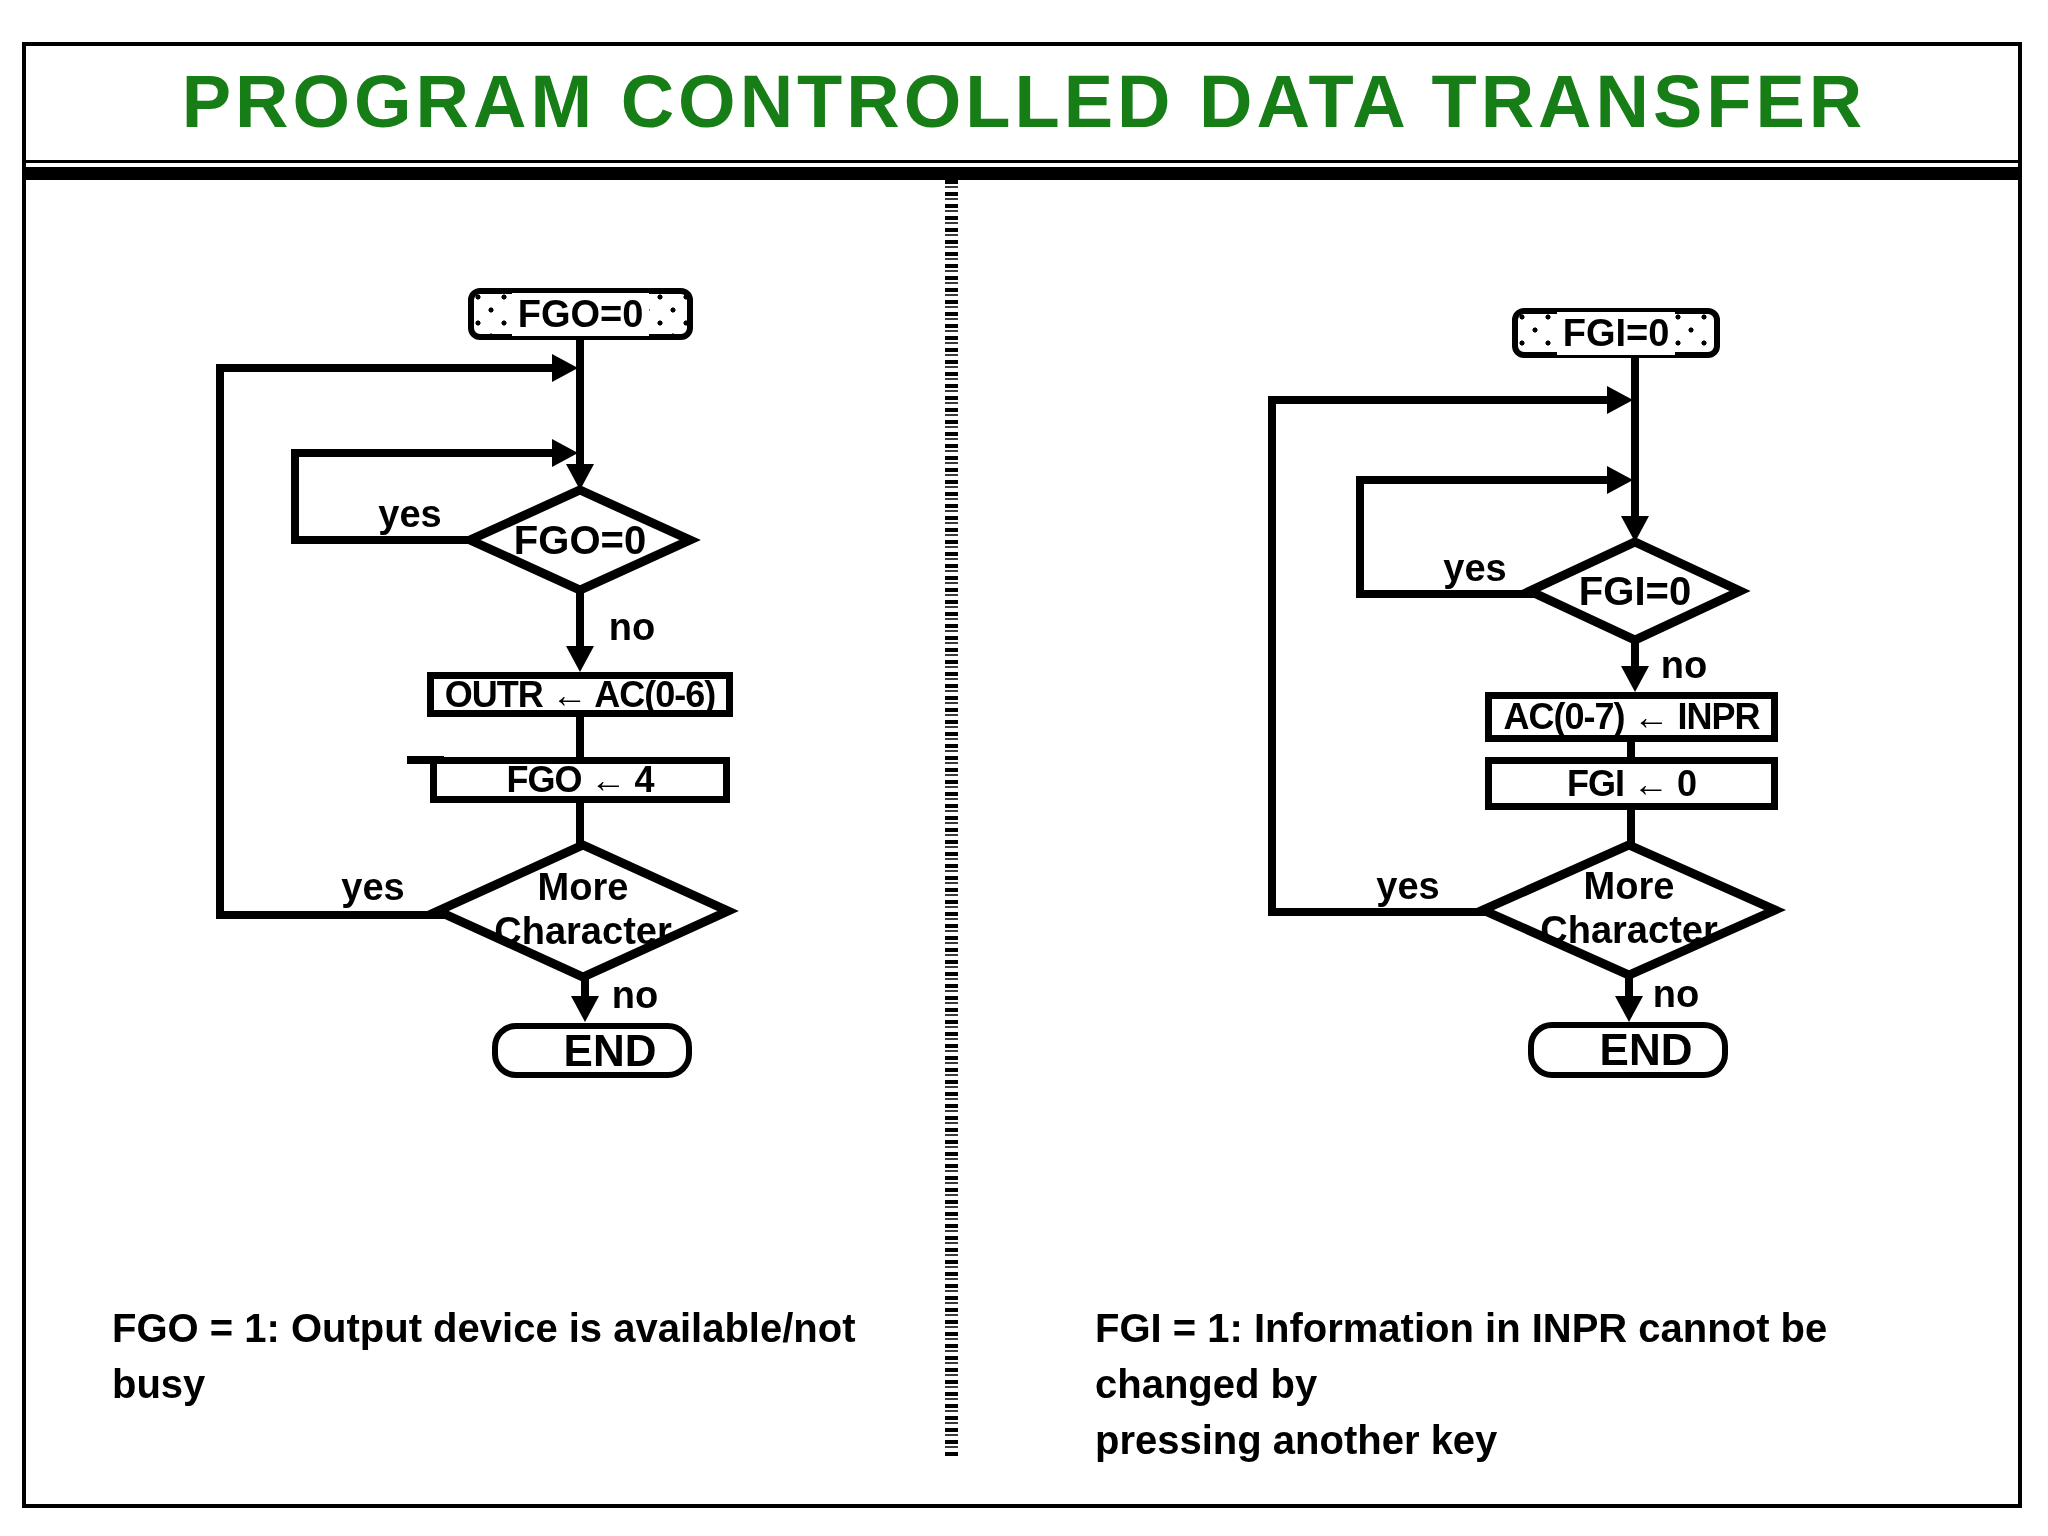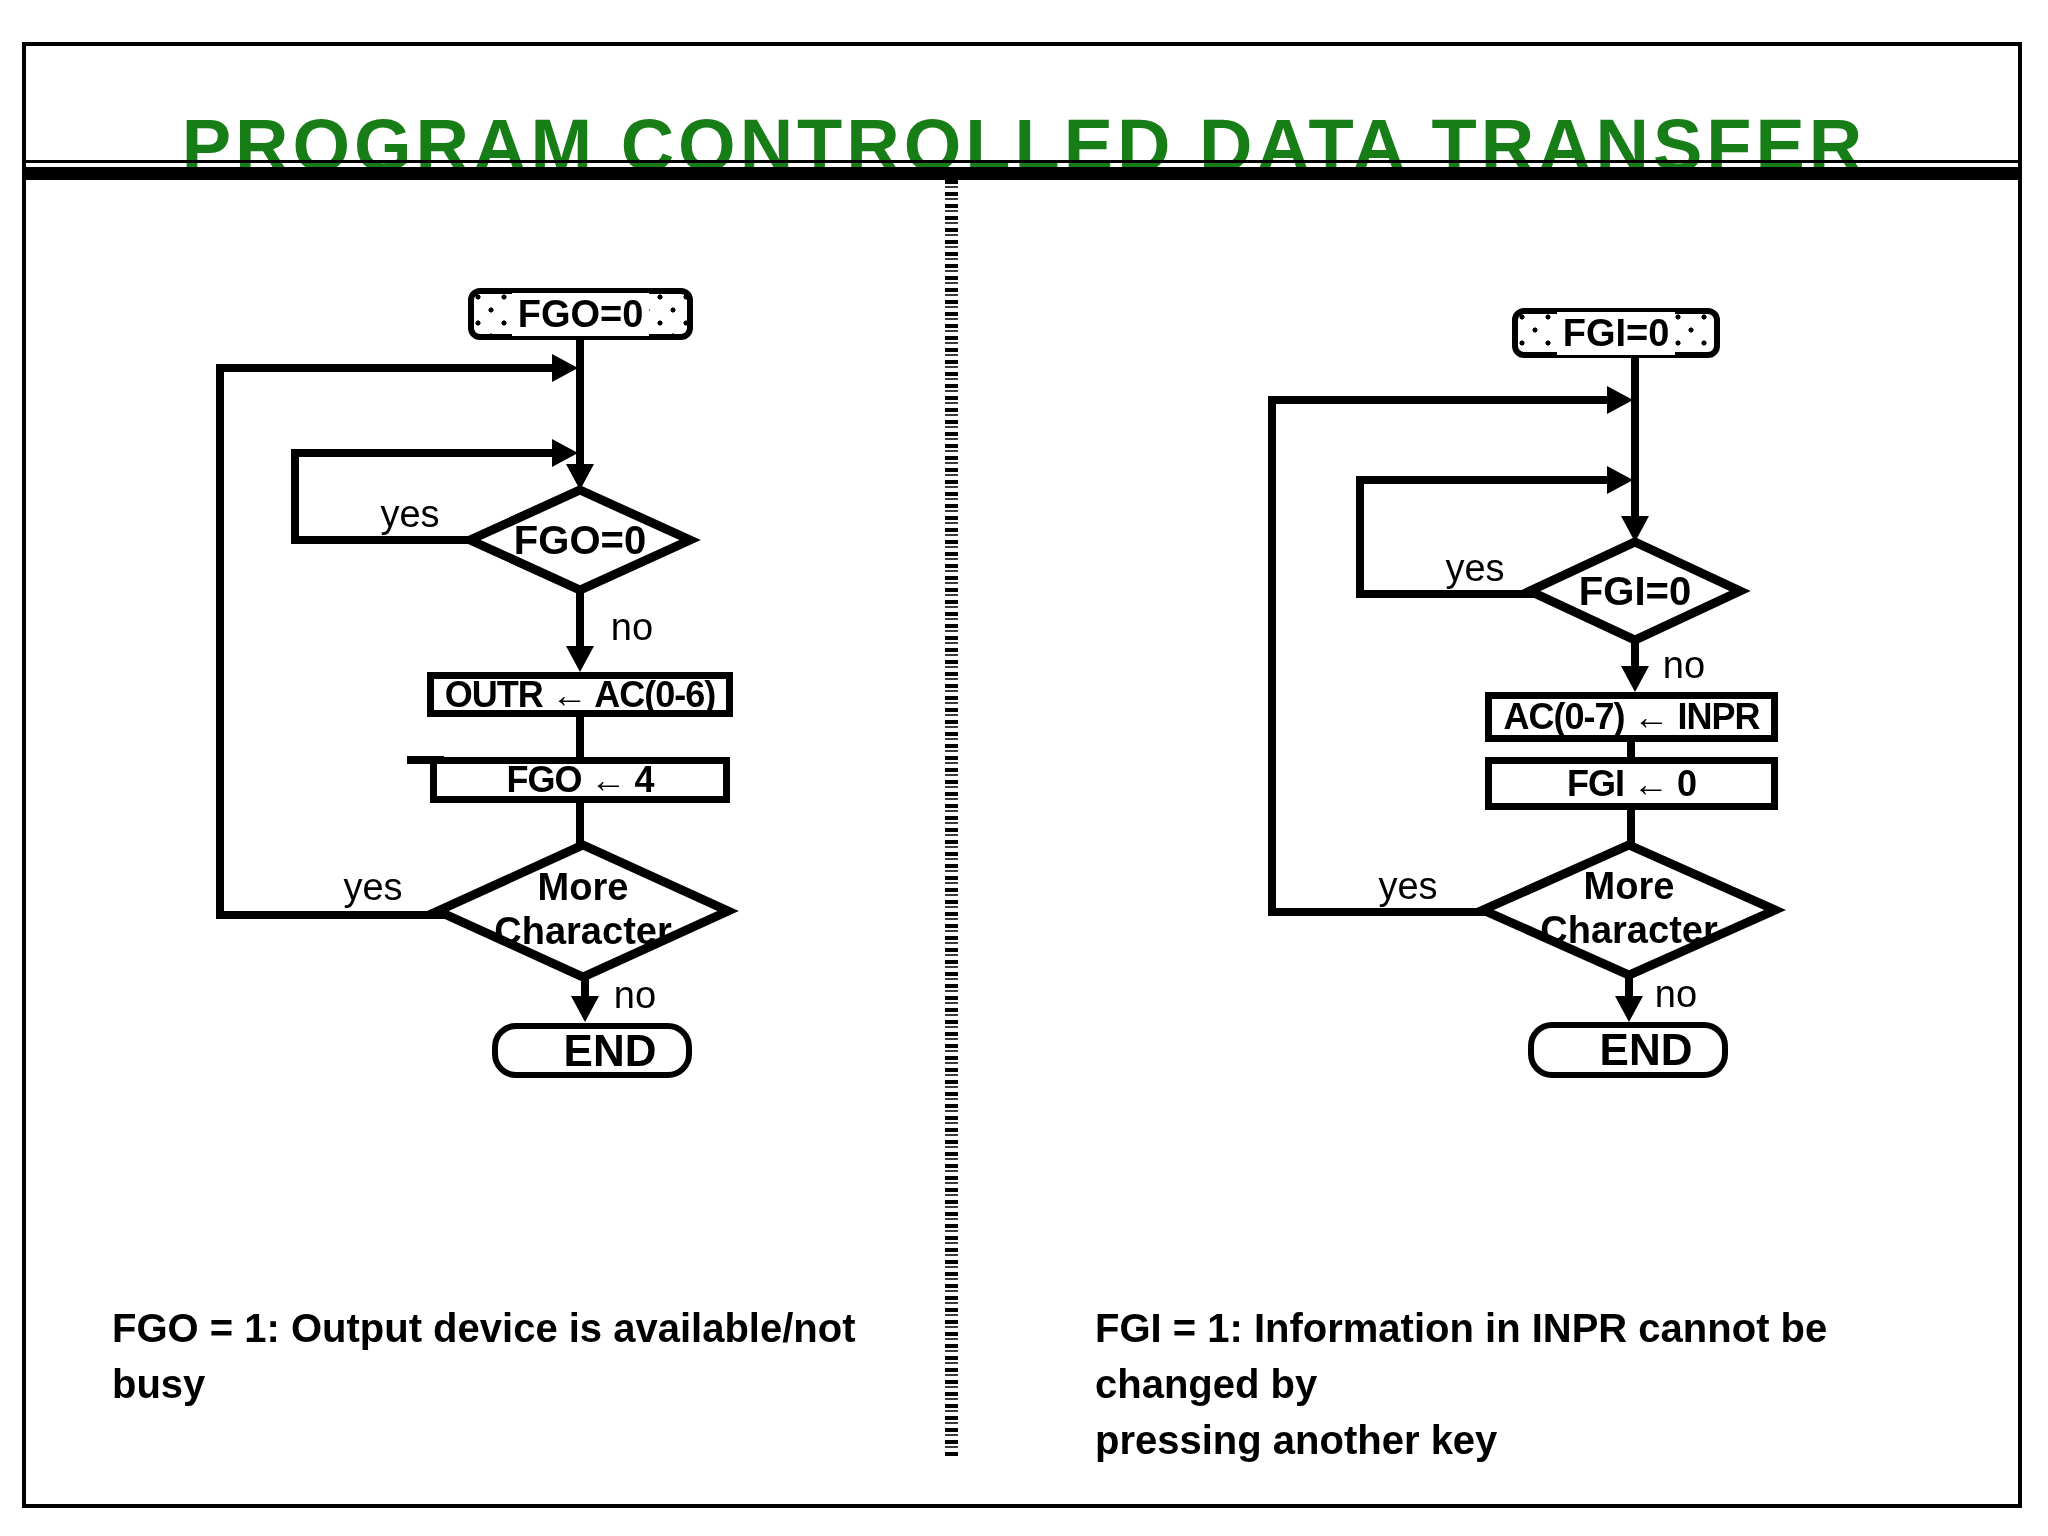--- a/index.html
+++ b/index.html
@@ -7,21 +7,21 @@
     position:relative;width:2048px;height:1536px;background:#ffffff;
     font-family:"Liberation Sans",sans-serif;overflow:hidden;
   }
   .frame{
     position:absolute;left:22px;top:42px;width:2000px;height:1466px;
     border:4px solid #000;box-sizing:border-box;
   }
   .title{
     position:absolute;left:30px;top:52px;width:1988px;height:100px;
     text-align:center;font-size:74px;font-weight:bold;letter-spacing:4px;
-    color:#177d17;line-height:100px;white-space:nowrap;margin-top:44px;
+    color:#177d17;line-height:100px;white-space:nowrap;
   }
   .rule-thin{position:absolute;left:26px;top:160px;width:1996px;height:3px;background:#000;}
   .rule-thick{position:absolute;left:26px;top:167px;width:1996px;height:13px;background:#000;}
   .divider{
     position:absolute;left:945px;top:180px;width:13px;height:1278px;
     background:repeating-linear-gradient(to bottom,
       #000 0px,#000 4px,transparent 4px,transparent 6px,
       #3a3a3a 6px,#3a3a3a 8px,transparent 8px,transparent 12px);
   }
   svg.connectors{position:absolute;left:0;top:0;width:2048px;height:1536px;}
@@ -40,21 +40,21 @@
   }
   .startbox span{background:#fff;padding:0 6px;}
   .process{border:7px solid #000;font-size:36px;letter-spacing:-1px;}
   .endbox{border:6px solid #000;border-radius:24px;font-size:44px;padding-left:36px;}
   .dlabel{
     position:absolute;box-sizing:border-box;color:#000;font-weight:bold;
     font-size:40px;text-align:center;line-height:1.15;
   }
   .dlabel.small{font-size:38px;}
   .elabel{
-    position:absolute;color:#000;font-weight:normal;font-size:38px;
+    position:absolute;color:#000;font-weight:bold;font-size:38px;
     transform:translateX(-50%);white-space:nowrap;
   }
   .caption{
     position:absolute;color:#000;font-weight:bold;font-size:40px;line-height:1.4;
   }
   .caption span{display:block;}
 </style>
 </head>
 <body>
 

